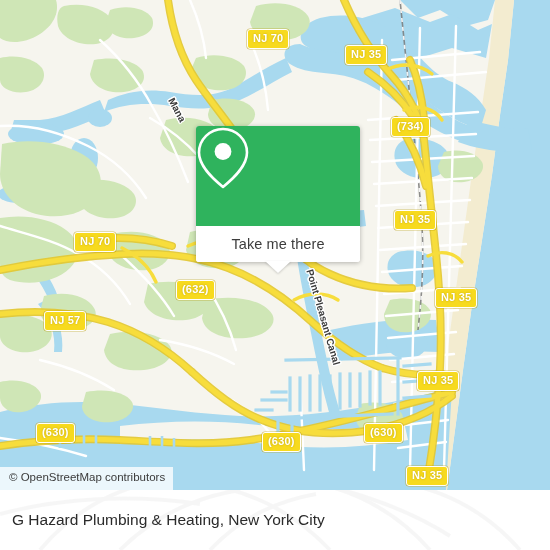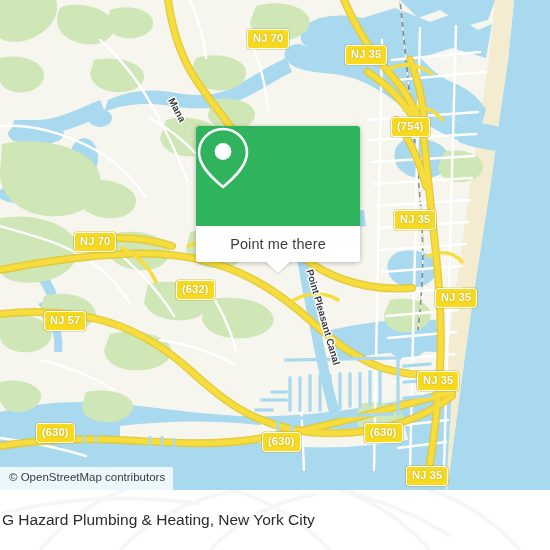--- a/index.html
+++ b/index.html
@@ -100,21 +100,21 @@
     left: 0; top: 490px;
     width: 550px; height: 60px;
     background: #ffffff;
     overflow: hidden;
   }
   #footer-watermark {
     position: absolute; left: 0; top: -26px;
     width: 550px; height: 86px; opacity: .5;
   }
   #footer-title {
-    position: absolute; left: 2px; top: 50%;
+    position: absolute; left: 12px; top: 50%;
     transform: translateY(-50%);
     font-size: 15.5px;
     color: #2b2b2b;
     white-space: nowrap;
   }
   #brand {
     position: absolute; right: 14px; top: 50%;
     transform: translateY(-50%);
     display: flex; align-items: center; gap: 2px;
   }
@@ -358,21 +358,21 @@
           <path d="M150,436 L150,456"></path>
             <path d="M162,436 L162,456"></path>
           <path d="M174,438 L174,458"></path>
         </g>
 
       </g>
     </svg>
 
     <div class="shield" style="left:247px;top:29px">NJ 70</div>
     <div class="shield" style="left:345px;top:45px">NJ 35</div>
-    <div class="shield" style="left:391px;top:117px">(754)</div>
+    <div class="shield" style="left:391px;top:117px">(734)</div>
     <div class="shield" style="left:394px;top:210px">NJ 35</div>
     <div class="shield" style="left:74px;top:232px">NJ 70</div>
     <div class="shield" style="left:176px;top:280px">(632)</div>
     <div class="shield" style="left:435px;top:288px">NJ 35</div>
     <div class="shield" style="left:44px;top:311px">NJ 57</div>
     <div class="shield" style="left:417px;top:371px">NJ 35</div>
     <div class="shield" style="left:36px;top:423px">(630)</div>
     <div class="shield" style="left:262px;top:432px">(630)</div>
     <div class="shield" style="left:364px;top:423px">(630)</div>
     <div class="shield" style="left:406px;top:466px">NJ 35</div>
@@ -380,21 +380,21 @@
     <div class="maplabel" style="left:176px;top:96px;transform:rotate(62deg)">Mana</div>
     <div class="maplabel" style="left:315px;top:268px;transform:rotate(74deg)">Point Pleasant Canal</div>
 
     <div id="popup">
       <div id="popup-green">
         <svg width="54" height="64" viewBox="0 0 54 64">
           <path d="M27,3 C13.8,3 3,13.6 3,26.6 C3,40 16,52 27,61 C38,52 51,40 51,26.6 C51,13.6 40.2,3 27,3 Z" fill="none" stroke="#ffffff" stroke-width="2.6" stroke-linejoin="round"></path>
           <circle cx="27" cy="25.5" r="8.4" fill="#ffffff"></circle>
         </svg>
       </div>
-      <div id="popup-action">Point me there</div>
+      <div id="popup-action">Take me there</div>
     </div>
     <div id="popup-tail"></div>
 
     <div id="attribution">© OpenStreetMap contributors</div>
   </div>
 
   <div id="footer">
     <svg id="footer-watermark" viewBox="0 0 550 86">
       <g stroke="#efefef" stroke-width="4" fill="none">
         <path d="M40,86 C70,50 110,26 160,16"></path>

